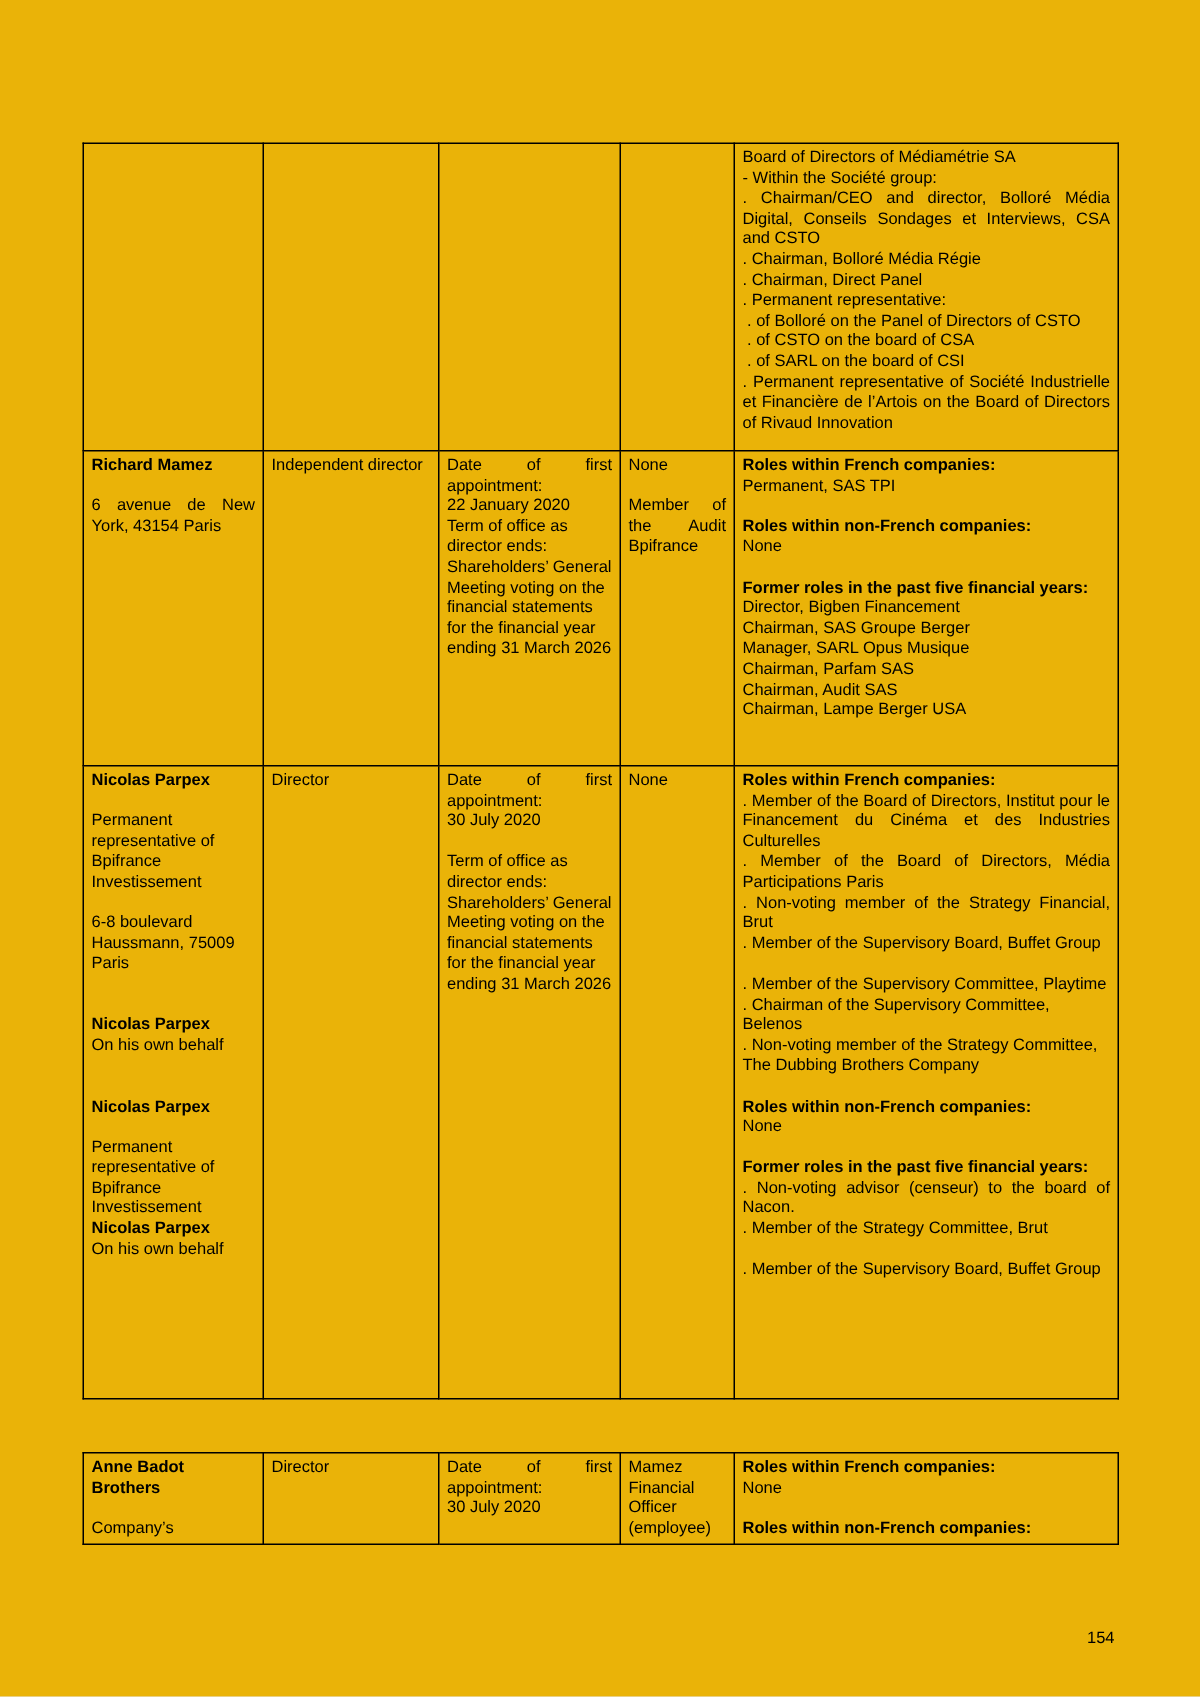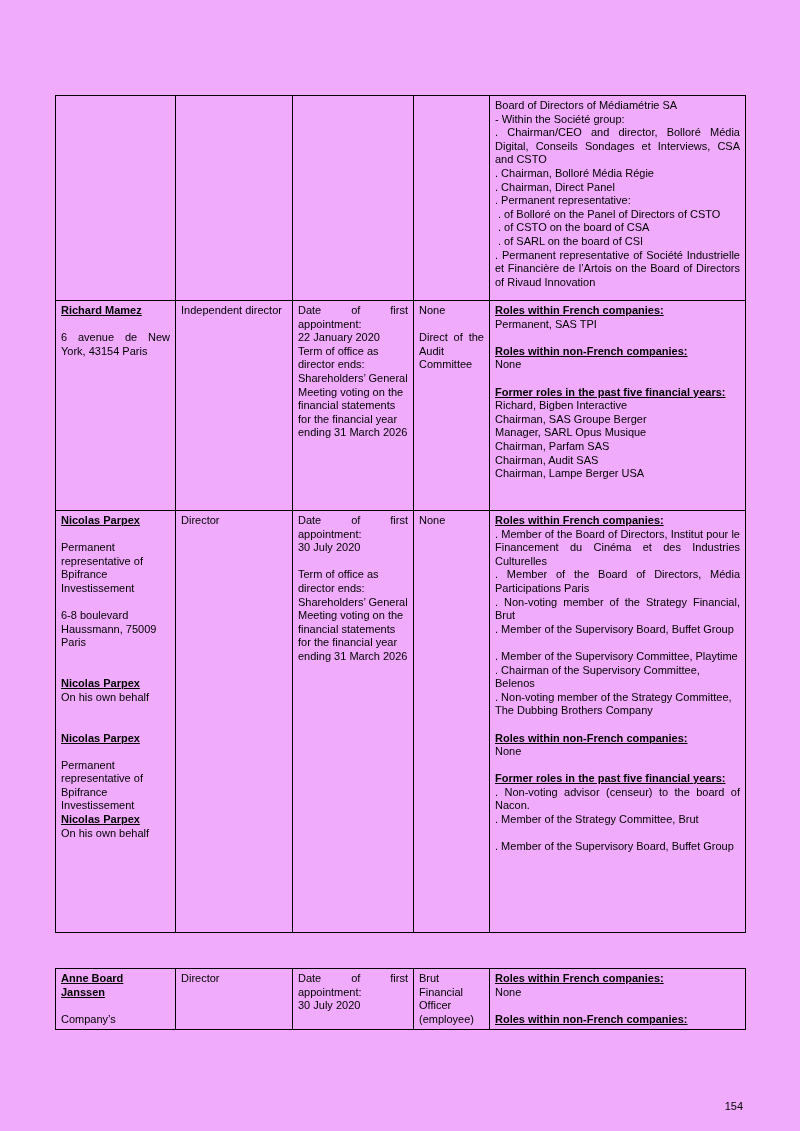--- a/index.html
+++ b/index.html
@@ -1,38 +1,38 @@
 <!DOCTYPE html>
 <html><head>
 <meta charset="utf-8">
 <style>
   * { margin:0; padding:0; box-sizing:border-box; }
   html,body { background:#e8e8e8; }
   body { font-family:"Liberation Sans", sans-serif; }
   .page {
-    position:relative; width:800px; height:1131px; background:#f0abfc;
+    position:relative; width:800px; height:1131px; background:#eab308;
     margin:0 auto; overflow:hidden; color:#000;
   }
   table.grid { border-collapse:collapse; table-layout:fixed; width:690px; }
   table.grid td {
     border:1px solid #000; vertical-align:top;
     padding:3px 5px; font-size:11px; line-height:13.6px; color:#000;
     overflow:hidden;
   }
   .t1 { position:absolute; left:55px; top:95px; }
   .t2 { position:absolute; left:55px; top:968px; }
   tr.r1 td { height:205px; }
   tr.r2 td { height:210px; }
   tr.r3 td { height:422px; }
   tr.r4 td { height:61px; }
   .line { min-height:13.6px; }
-  .line.b { font-weight:bold;text-decoration:underline; }
+  .line.b { font-weight:bold; }
   .line.j { text-align:justify; }
   .line.i { padding-left:3px; }
-  .pageno { position:absolute; right:57px; top:1086px; font-size:11px; color:#000;margin-top:14px; }
+  .pageno { position:absolute; right:57px; top:1086px; font-size:11px; color:#000; }
 </style>
 </head>
 <body>
 
 <div class="page">
 
   <table class="grid t1">
     <colgroup>
       <col style="width:120px">
         <col style="width:117px">
@@ -70,31 +70,31 @@
           </td>
         <td>
             <div class="line j">Date of first appointment:</div>
             <div class="line">22 January 2020</div>
             <div class="line">Term of office as director ends:</div>
             <div class="line">Shareholders’ General Meeting voting on the financial statements for the financial year ending 31 March 2026</div>
           </td>
         <td>
             <div class="line">None</div>
             <div class="line">&nbsp;</div>
-            <div class="line j">Direct of the Audit Committee</div>
+            <div class="line j">Member of the Audit Bpifrance</div>
           </td>
         <td>
             <div class="line b">Roles within French companies:</div>
             <div class="line">Permanent, SAS TPI</div>
             <div class="line">&nbsp;</div>
             <div class="line b">Roles within non-French companies:</div>
             <div class="line">None</div>
             <div class="line">&nbsp;</div>
             <div class="line b j">Former roles in the past five financial years:</div>
-            <div class="line">Richard, Bigben Interactive</div>
+            <div class="line">Director, Bigben Financement</div>
             <div class="line">Chairman, SAS Groupe Berger</div>
             <div class="line">Manager, SARL Opus Musique</div>
             <div class="line">Chairman, Parfam SAS</div>
             <div class="line">Chairman, Audit SAS</div>
             <div class="line">Chairman, Lampe Berger USA</div>
           </td>
       </tr>
       <tr class="r3">
         <td>
             <div class="line b">Nicolas Parpex</div>
@@ -155,33 +155,33 @@
     <colgroup>
       <col style="width:120px">
         <col style="width:117px">
         <col style="width:121px">
         <col style="width:76px">
         <col style="width:256px">
     </colgroup>
     <tbody>
       <tr class="r4">
         <td>
-            <div class="line b">Anne Board Janssen</div>
+            <div class="line b">Anne Badot Brothers</div>
             <div class="line">&nbsp;</div>
             <div class="line">Company’s</div>
           </td>
         <td>
             <div class="line">Director</div>
           </td>
         <td>
             <div class="line j">Date of first appointment:</div>
             <div class="line">30 July 2020</div>
           </td>
         <td>
-            <div class="line">Brut Financial Officer (employee)</div>
+            <div class="line">Mamez Financial Officer (employee)</div>
           </td>
         <td>
             <div class="line b">Roles within French companies:</div>
             <div class="line">None</div>
             <div class="line">&nbsp;</div>
             <div class="line b">Roles within non-French companies:</div>
           </td>
       </tr>
     </tbody>
   </table>

